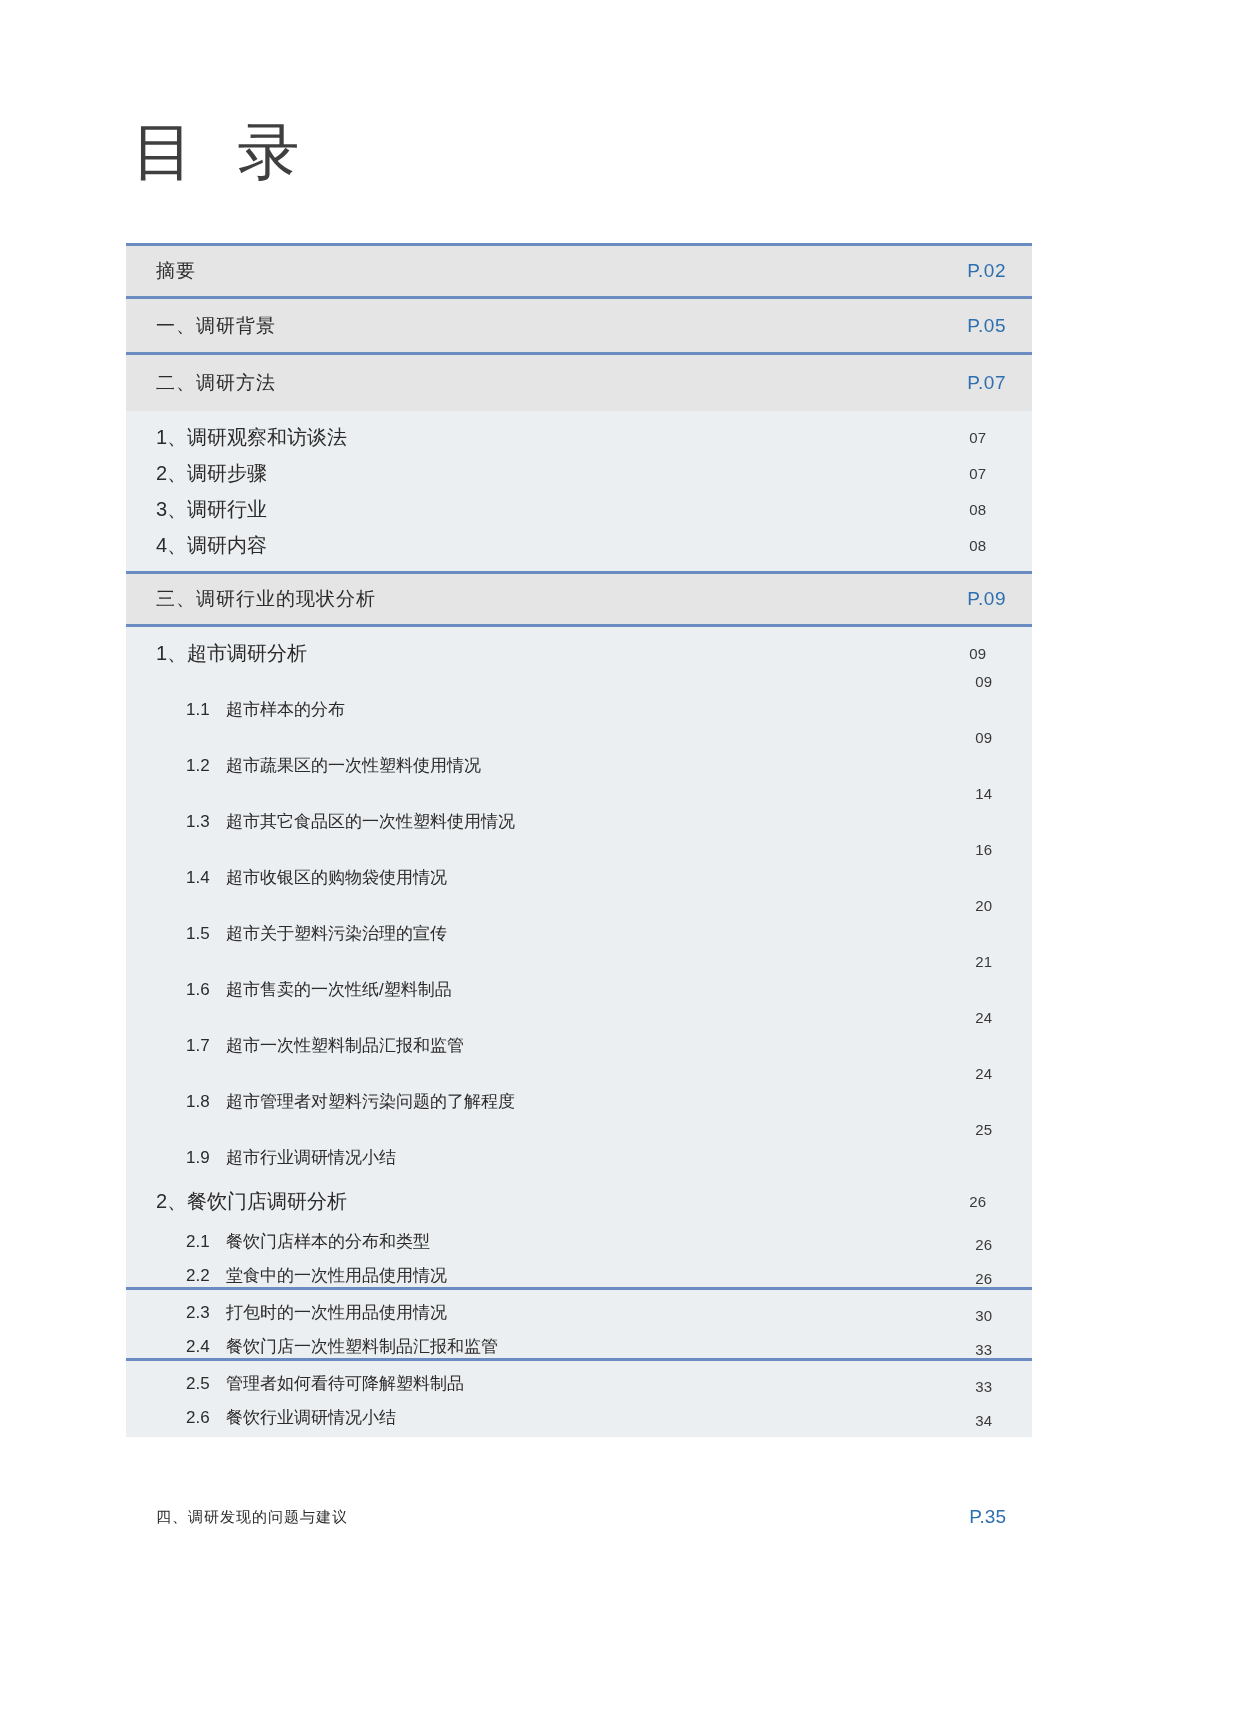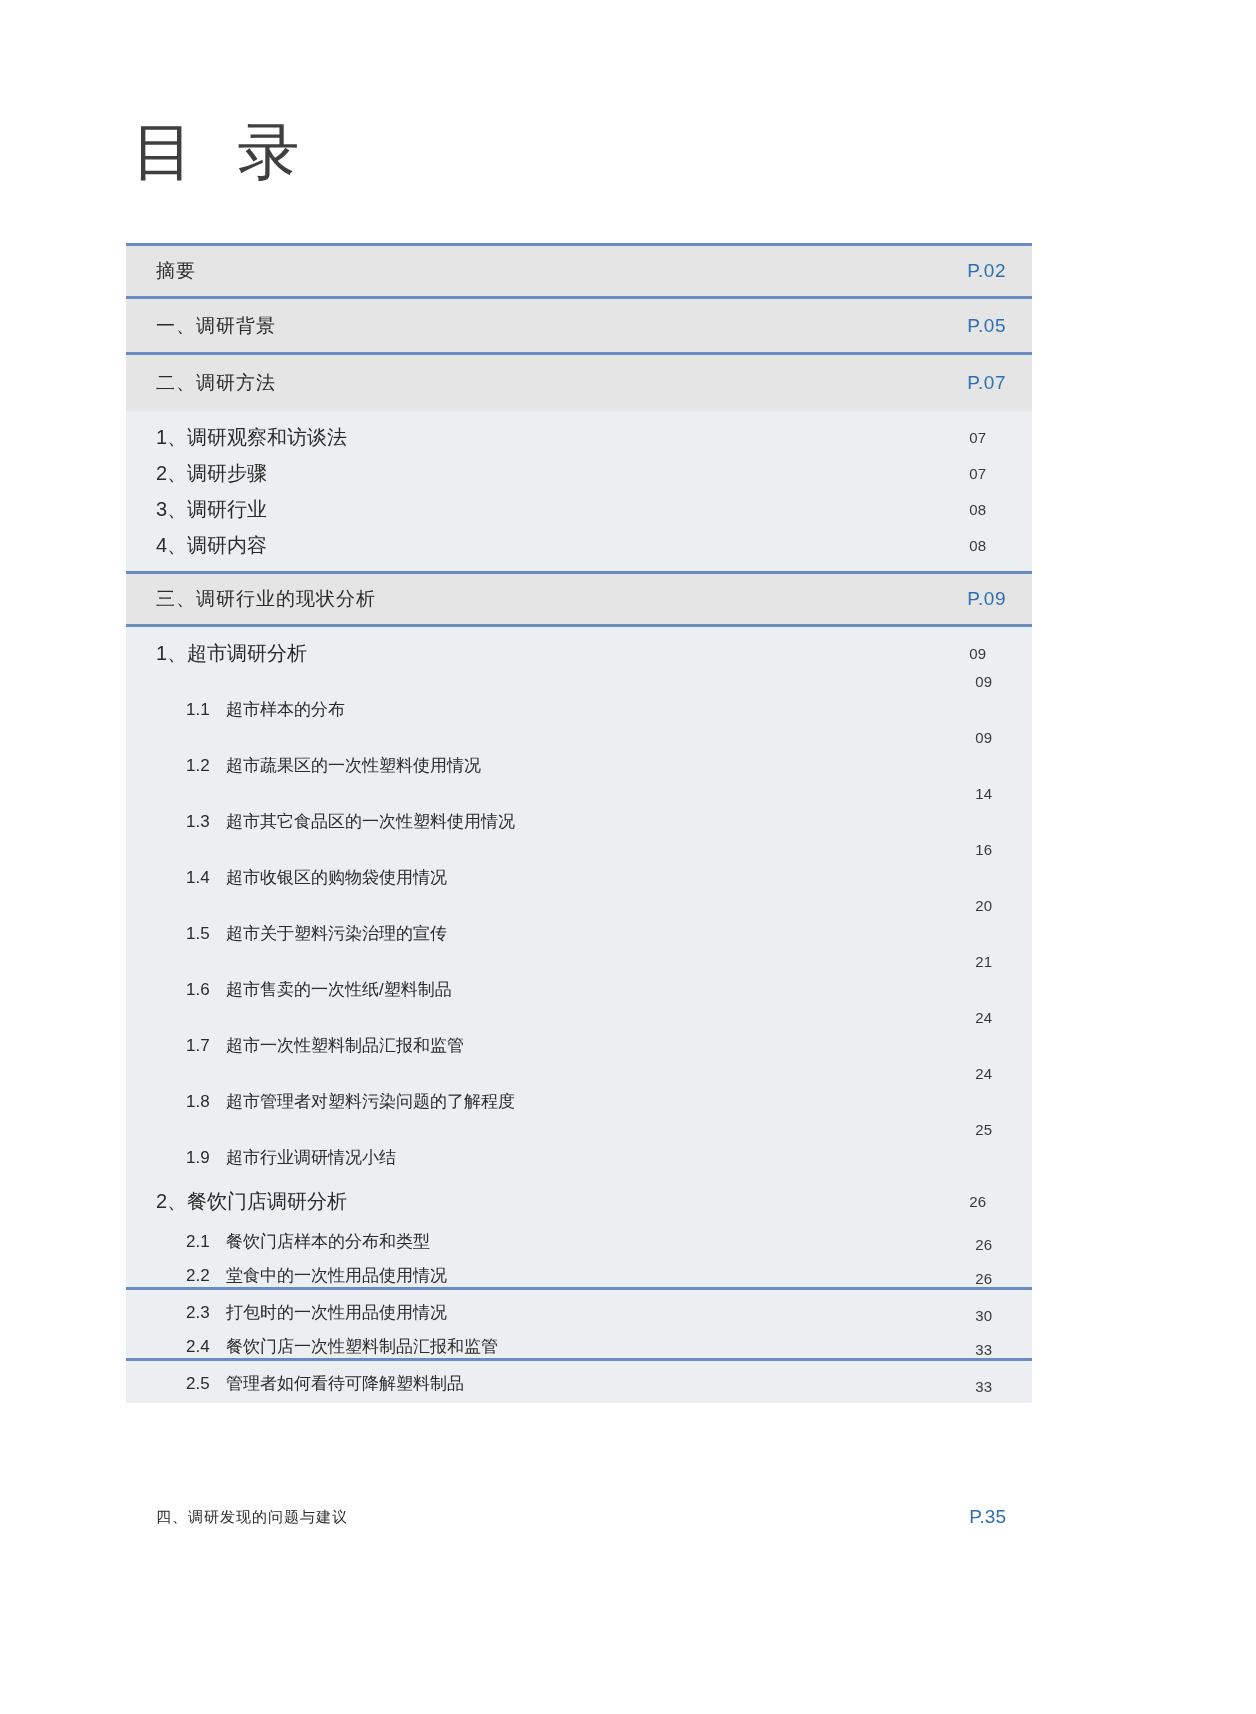--- a/index.html
+++ b/index.html
@@ -286,20 +286,26 @@
       </div>
 
       <div class="rule-blue"></div>
 
       <div class="lvl3 compact">
         <span class="lbl">
           <span class="num">2.5</span><span>管理者如何看待可降解塑料制品</span>
         </span>
         <span class="pg">33</span>
       </div>
+      <div class="lvl3 compact">
+        <span class="lbl">
+          <span class="num">2.6</span><span>餐饮行业调研情况小结</span>
+        </span>
+        <span class="pg">34</span>
+      </div>
       <div class="pad6"></div>
     </div>
 
   </div>
 
   <div class="last-section">
     <span class="lbl">四、调研发现的问题与建议</span>
     <span class="pg">P.35</span>
   </div>
 

